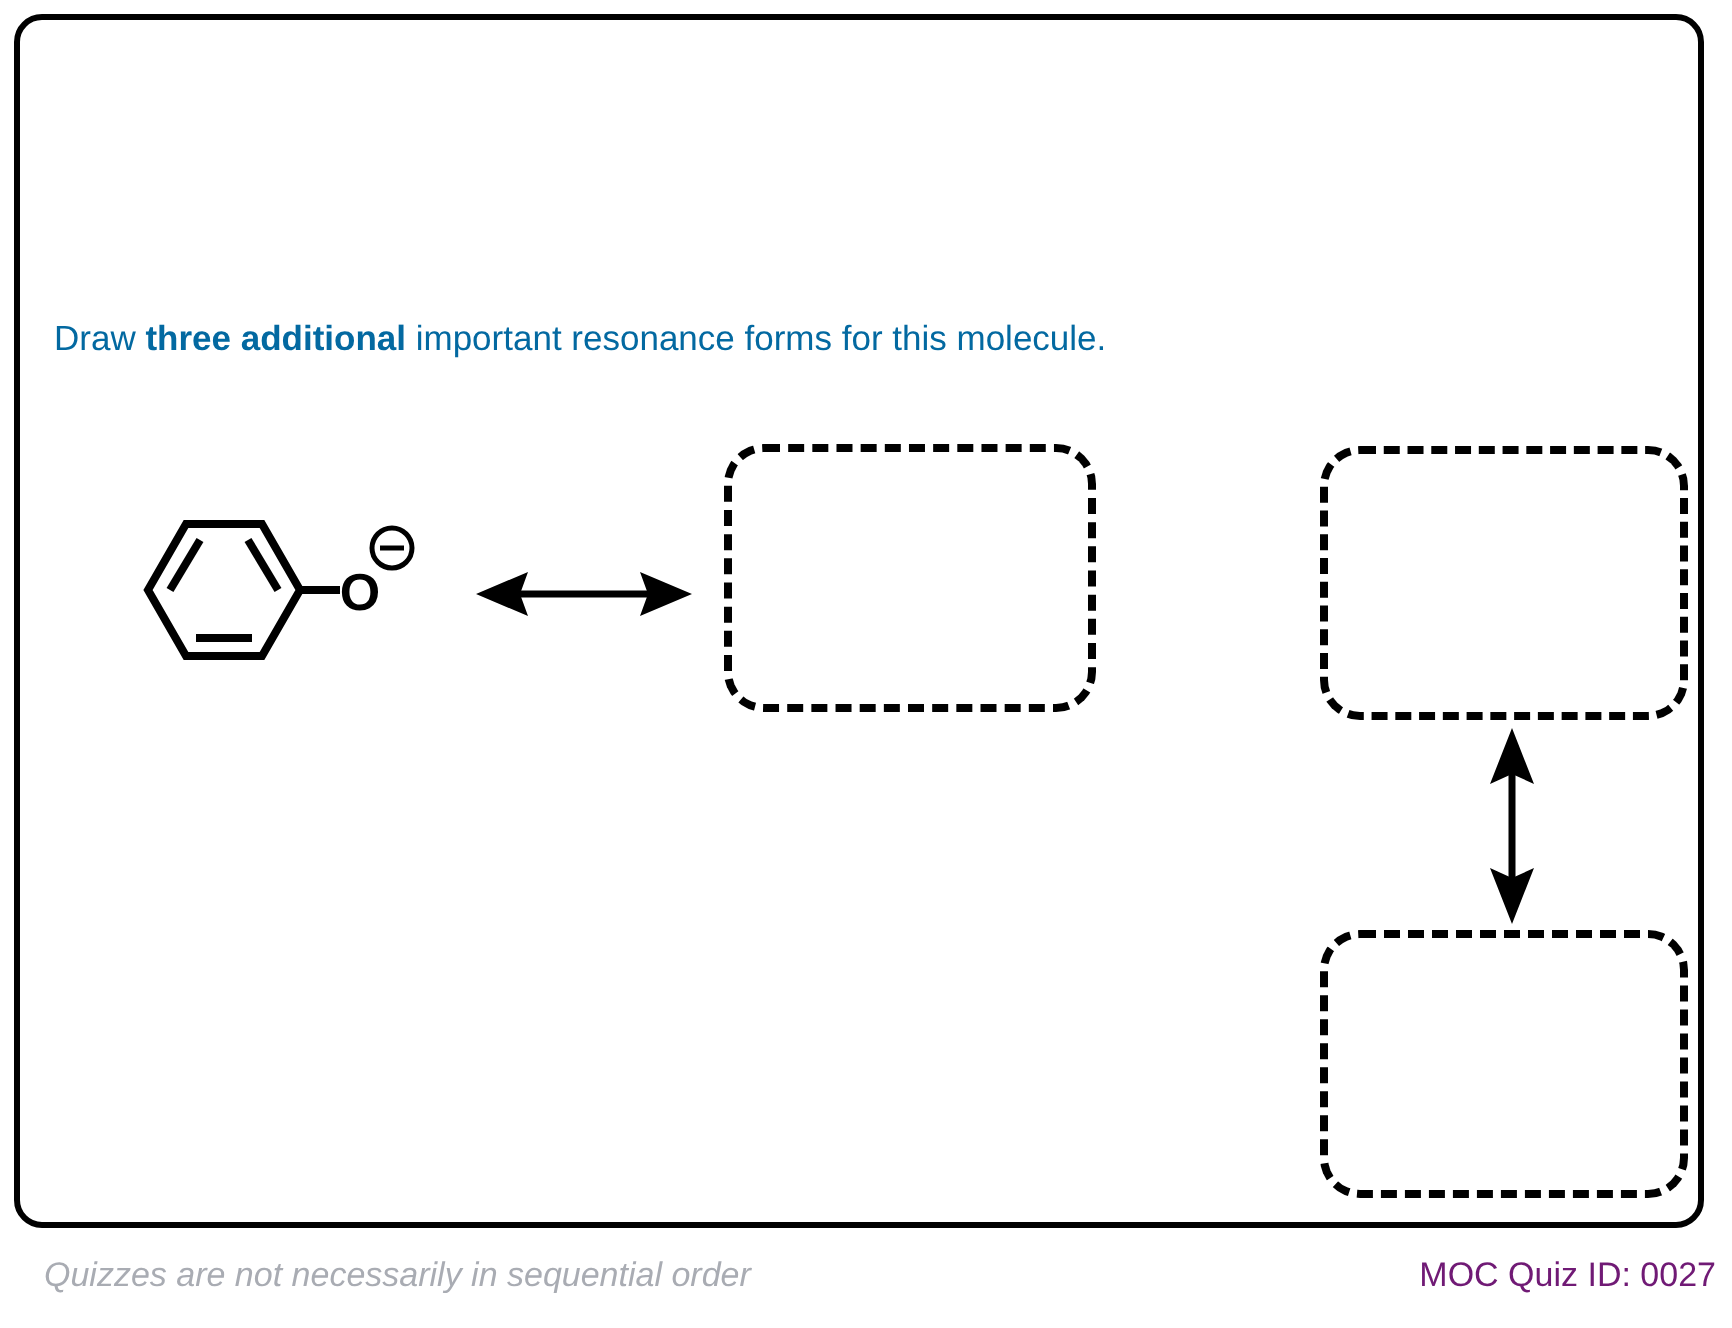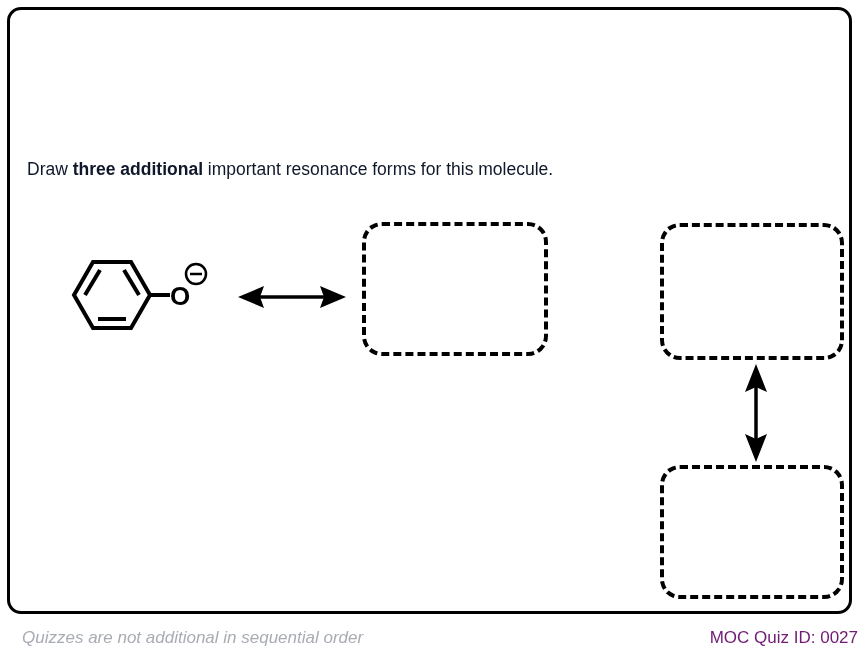--- a/index.html
+++ b/index.html
@@ -28,21 +28,21 @@
     background: #ffffff;
   }
 
   
   #prompt {
     position: absolute;
     left: 17px;
     top: 148px;
     font-size: 17.5px;
     line-height: 22px;
-    color: #0f172a;
+    color: #0369a1;
     white-space: nowrap;
     text-align: right;
   }
   #prompt b { font-weight: bold; }
 
   
   #molecule {
     position: absolute;
     left: 50px;
     top: 238px;
@@ -137,14 +137,14 @@
       <polygon points="18,100 7,72 18,77 29,72" fill="#000000"></polygon>
     </svg>
   </div>
 
   <div class="answer-box" id="answer-box-1"></div>
   <div class="answer-box" id="answer-box-2"></div>
   <div class="answer-box" id="answer-box-3"></div>
 
 </div>
 
-<div id="footer-left">Quizzes are not additional in sequential order</div>
+<div id="footer-left">Quizzes are not necessarily in sequential order</div>
 <div id="footer-right">MOC Quiz ID: 0027</div>
 
 </body></html>

